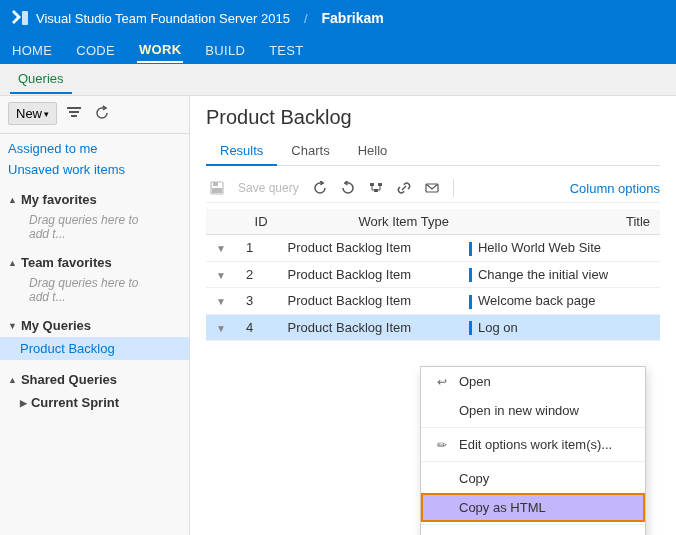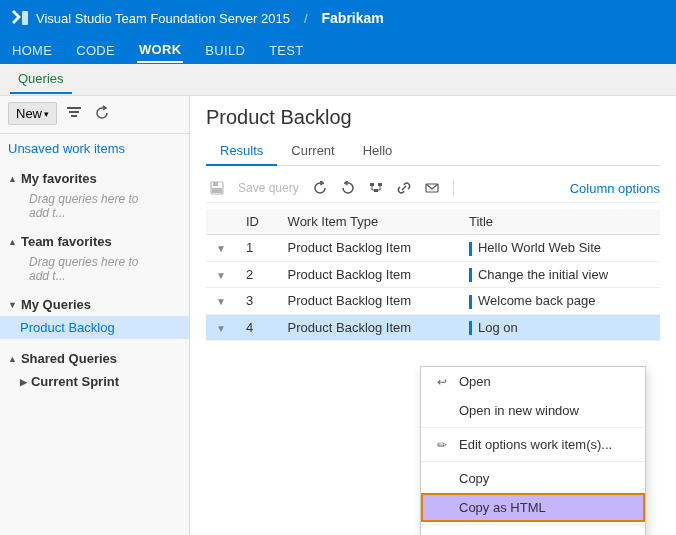--- a/index.html
+++ b/index.html
@@ -236,21 +236,21 @@
       font-size: 13px;
     }
 
     
     .results-table {
       width: 100%;
       border-collapse: collapse;
       font-size: 13px;
     }
     .results-table th {
-      text-align: left;
+      text-align: right;
       padding: 5px 10px;
       font-weight: 500;
       color: #333;
       border-bottom: 1px solid #ddd;
       background: #f8f8f8;
     }
     .results-table td {
       padding: 5px 10px;
       border-bottom: 1px solid #eee;
       color: #333;
@@ -352,20 +352,21 @@
       </button>
       <button class="sidebar-icon-btn">
         <svg width="16" height="16" viewBox="0 0 16 16" fill="none" stroke="#555" stroke-width="1.5">
           <path d="M13 8A5 5 0 1 1 8 3h3l-2-2"></path>
           <polyline points="9,1 12,3 9,5"></polyline>
         </svg>
       </button>
     </div>
 
     <div class="sidebar-links">
+      <a class="sidebar-link">Assigned to me</a>
       <a class="sidebar-link">Unsaved work items</a>
     </div>
 
     <div class="sidebar-section">
       <div class="sidebar-section-header">
         <span class="triangle">▲</span>
         <span>My favorites</span>
       </div>
       <div class="sidebar-drag-text">Drag queries here to add t...</div>
     </div>
@@ -396,21 +397,21 @@
         <span>Current Sprint</span>
       </div>
     </div>
   </div>
 
   <div class="content-area">
     <div class="page-title">Product Backlog</div>
 
     <div class="content-tabs">
       <div class="content-tab active">Results</div>
-      <div class="content-tab">Current</div>
+      <div class="content-tab">Charts</div>
       <div class="content-tab">Hello</div>
     </div>
 
     <div class="query-toolbar">
       <button class="toolbar-btn disabled">
         <svg width="14" height="14" viewBox="0 0 14 14" fill="#bbb">
           <rect x="1" y="1" width="12" height="12" rx="1" stroke="#bbb" fill="none" stroke-width="1.2"></rect>
           <rect x="3" y="1" width="5" height="4" fill="#bbb"></rect>
           <rect x="2" y="7" width="10" height="5" fill="#bbb"></rect>
         </svg>

